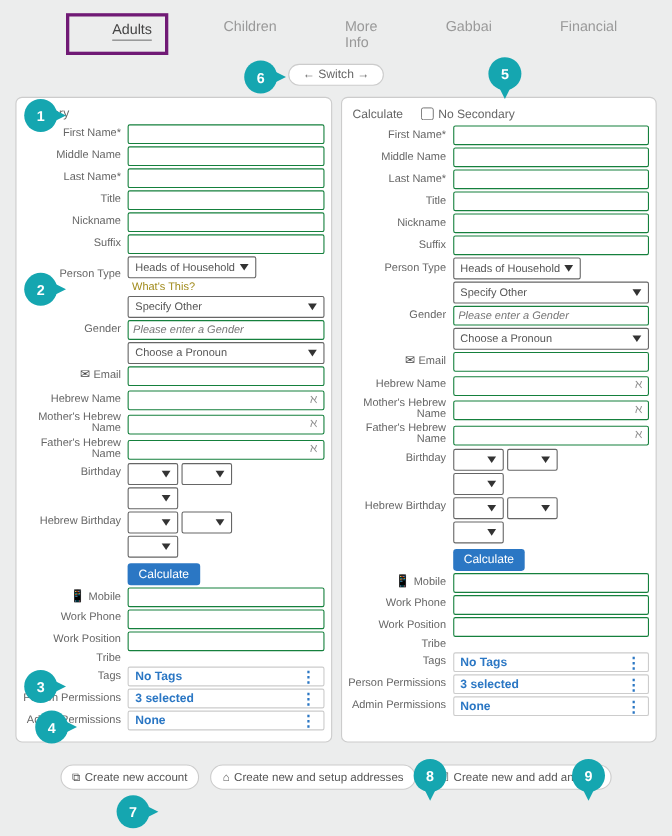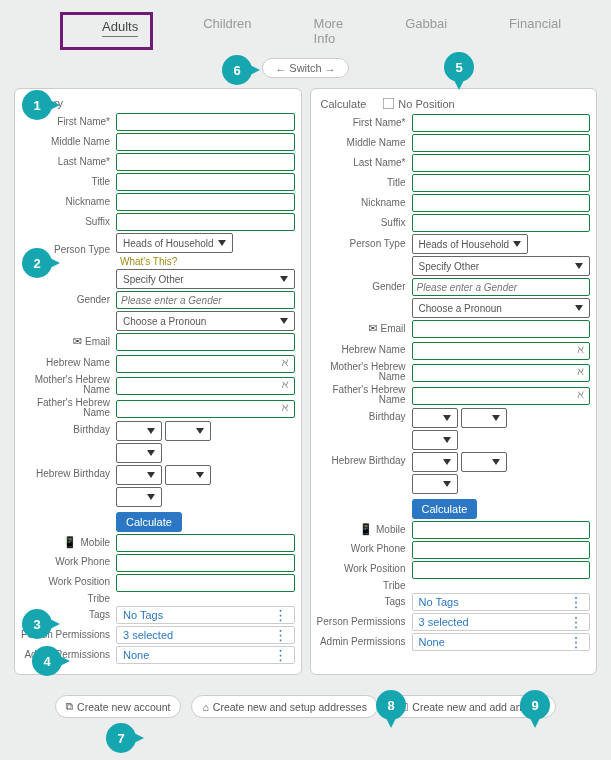--- a/index.html
+++ b/index.html
@@ -22,21 +22,21 @@
     .txt { width:100%; height:18px; border:1px solid #15803d; border-radius:2px; font-size:10px; padding:0 4px; }
     .txt.ico { padding-right:16px; }
     .aleph { position:relative; width:100%; }
     .aleph::after { content:"ℵ"; position:absolute; right:6px; top:1px; font-size:11px; color:#888; }
     .sel { height:20px; border:1px solid #666; border-radius:2px; font-size:10px; padding:0 18px 0 6px; background:#fff; position:relative; display:inline-flex; align-items:center; min-width:100px; }
     .sel::after { content:""; position:absolute; right:6px; top:6px; width:0; height:0; border-left:4px solid transparent; border-right:4px solid transparent; border-top:6px solid #333; }
     .sel.small{ min-width:46px; }
     .sel.full{ width:100%; }
     .hint { font-size:10px; color:#a08a1a; margin-left:4px; }
     .calc-btn { background:#2b77c4; color:#fff; border:none; border-radius:3px; font-size:11px; padding:4px 10px; cursor:pointer; margin-top:3px;}
-    .link-chip { flex:1; border:1px solid #ccc; border-radius:2px; padding:2px 6px; font-size:11px; color:#2b77c4; display:flex; justify-content:space-between; align-items:center; }
+    .link-chip { flex:1; border:1px solid #ccc; border-radius:2px; padding:2px 6px; font-size:11px; color:#2b77c4; display:flex; justify-content:space-between; align-items:center;font-weight:bold; }
     .link-chip .dots { color:#2b77c4; font-size:14px; line-height:0;}
     .ico-mail::before{ content:"✉"; font-size:11px; margin-right:3px; color:#444;}
     .ico-mob::before{ content:"📱"; font-size:11px; margin-right:3px; color:#444;}
     .act-row { display:flex; gap:10px; justify-content:center; margin-top:20px; padding:0 14px;}
     .act-btn { background:#fff; border:1px solid #ccc; border-radius:12px; padding:4px 10px; font-size:10.5px; color:#555; cursor:pointer; display:flex; align-items:center; gap:4px;}
     .mark { position:absolute; width:30px; height:30px; background:#15a6b0; border-radius:50%; color:#fff; display:flex; align-items:center; justify-content:center; font-size:13px; font-weight:bold; }
     .mark::after{ content:""; position:absolute; width:0; height:0; }
     .mark.right::after{ right:-8px; top:10px; border-top:5px solid transparent; border-bottom:5px solid transparent; border-left:10px solid #15a6b0;}
     .mark.down::after{ bottom:-8px; left:10px; border-left:5px solid transparent; border-right:5px solid transparent; border-top:10px solid #15a6b0;}
   </style>
@@ -220,21 +220,21 @@
           <span class="dots">⋮</span>
         </div>
       </div>
   </div>
 
   <div class="panel">
     <div class="panel-head">
       <span>Calculate</span>
       <span class="checkbox-row">
           <input type="checkbox" style="">
-          <span>No Position</span>
+          <span>No Secondary</span>
         </span>
     </div>
     <div class="row">
         <div class="lbl">First Name*</div>
         <div class="ctrl">
           <input class="txt" style="">
         </div>
       </div>
     <div class="row">
         <div class="lbl">Middle Name</div>

